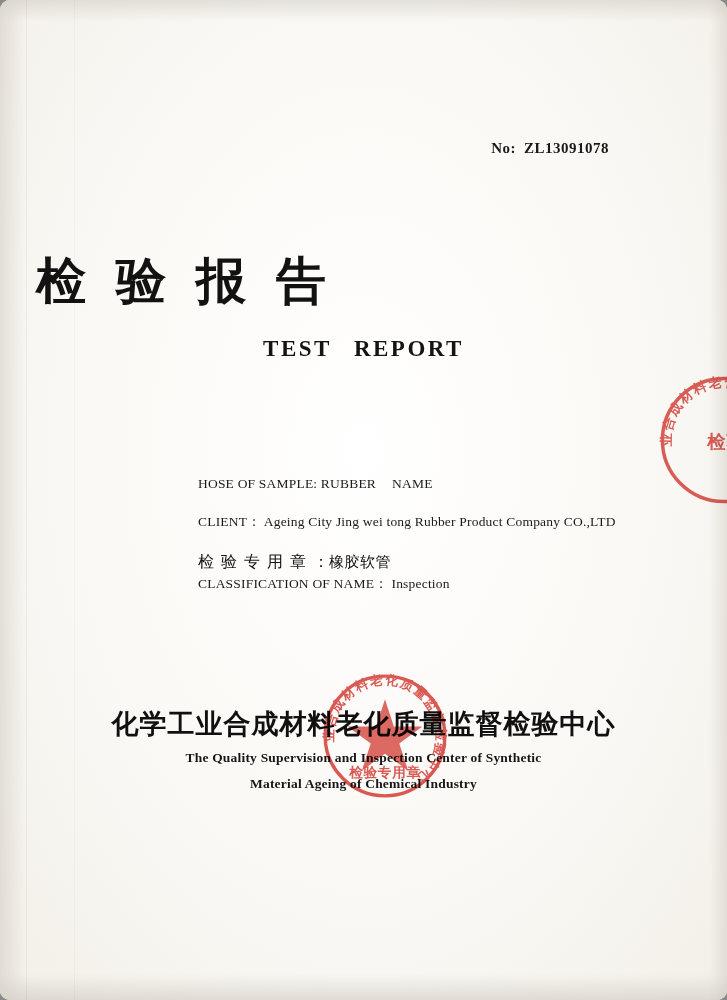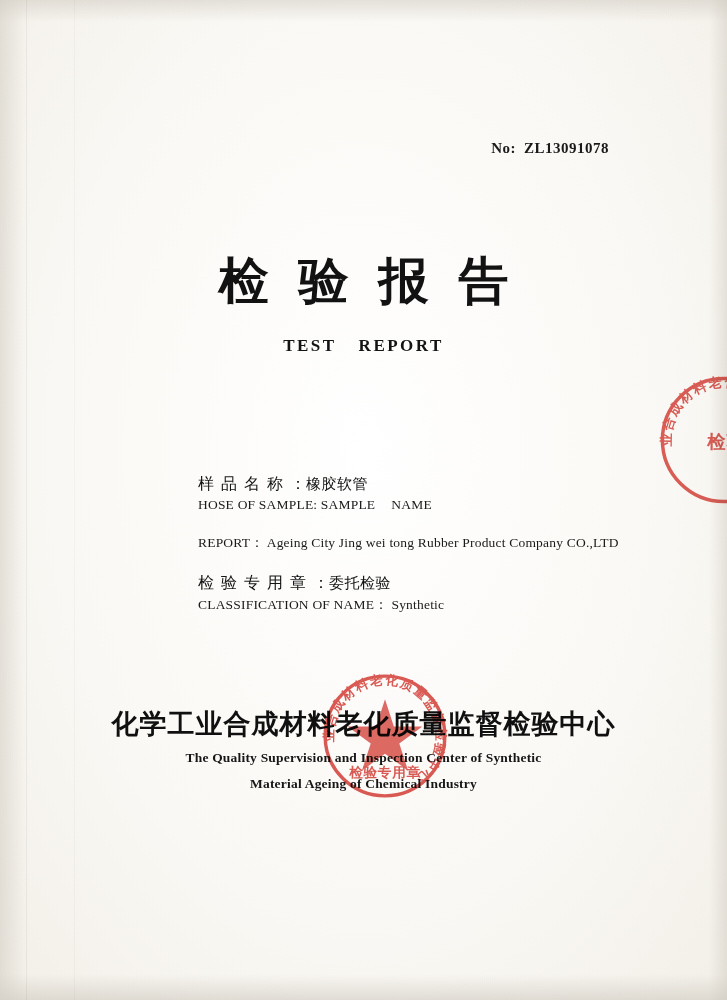--- a/index.html
+++ b/index.html
@@ -8,20 +8,21 @@
     background: #8a8a8a;
   }
   #page {
     position: relative;
     width: 727px;
     height: 1000px;
     background: #fbfaf7;
     overflow: hidden;
     font-family: "Liberation Serif", serif;
     color: #1c1c1c;
+    border-radius: 10px;
   }
   
   #page::before {
     content: "";
     position: absolute;
     inset: 0;
     background:
       linear-gradient(90deg, rgba(210,205,195,0.55) 0px, rgba(255,255,255,0) 26px),
       linear-gradient(180deg, rgba(205,200,190,0.5) 0px, rgba(255,255,255,0) 22px),
       linear-gradient(270deg, rgba(205,200,190,0.45) 0px, rgba(255,255,255,0) 18px),
@@ -50,39 +51,38 @@
     font-size: 15px;
     font-weight: bold;
     letter-spacing: 0.5px;
     color: #1a1a1a;
   }
   .doc-no .label { margin-right: 8px; }
 
   .title-cn {
     position: absolute;
     top: 248px;
-    left: 0;
+    left: 6px;
     right: 0;
-    text-align: center;
     font-family: "DejaVu Sans", sans-serif;
     font-weight: bold;
     font-size: 50px;
     letter-spacing: 30px;
     text-indent: 30px;
     color: #121212;
   }
   .title-en {
     position: absolute;
     top: 336px;
     left: 0;
     right: 0;
     text-align: center;
     font-family: "Liberation Serif", serif;
     font-weight: bold;
-    font-size: 17px;
+    font-size: 23px;
     letter-spacing: 2.5px;
     color: #141414;
   }
   .title-en .gap { display: inline-block; width: 22px; }
 
   .fields {
     position: absolute;
     top: 474px;
     left: 198px;
     width: 460px;
@@ -173,43 +173,40 @@
 
     <div class="title-cn">检验报告</div>
 
     <div class="title-en">
       <span>TEST</span><span class="gap"></span><span>REPORT</span>
     </div>
 
     <div class="fields">
 
       <div class="field">
-        <div class="field-cn">
-          <span class="key">样品名称</span><span>：</span><span class="val">橡胶软管</span>
-        </div>
         <div class="field-en">
           <span>HOSE OF SAMPLE:</span>
-          <span>SAMPLE</span><span class="gap"></span><span>NAME</span>
+          <span>RUBBER</span><span class="gap"></span><span>NAME</span>
         </div>
       </div>
 
       <div class="field">
         <div class="field-en">
-          <span>REPORT：</span>
+          <span>CLIENT：</span>
           <span>Ageing City Jing wei tong Rubber Product Company CO.,LTD</span>
         </div>
       </div>
 
       <div class="field">
         <div class="field-cn">
-          <span class="key">检验专用章</span><span>：</span><span class="val">委托检验</span>
+          <span class="key">检验专用章</span><span>：</span><span class="val">橡胶软管</span>
         </div>
         <div class="field-en">
           <span>CLASSIFICATION OF NAME：</span>
-          <span>Synthetic</span>
+          <span>Inspection</span>
         </div>
       </div>
 
     </div>
 
     <div class="org">
       <div class="org-cn">化学工业合成材料老化质量监督检验中心</div>
       <div class="org-en1">The Quality Supervision and Inspection Center of Synthetic</div>
       <div class="org-en2">Material Ageing of Chemical Industry</div>
     </div>

